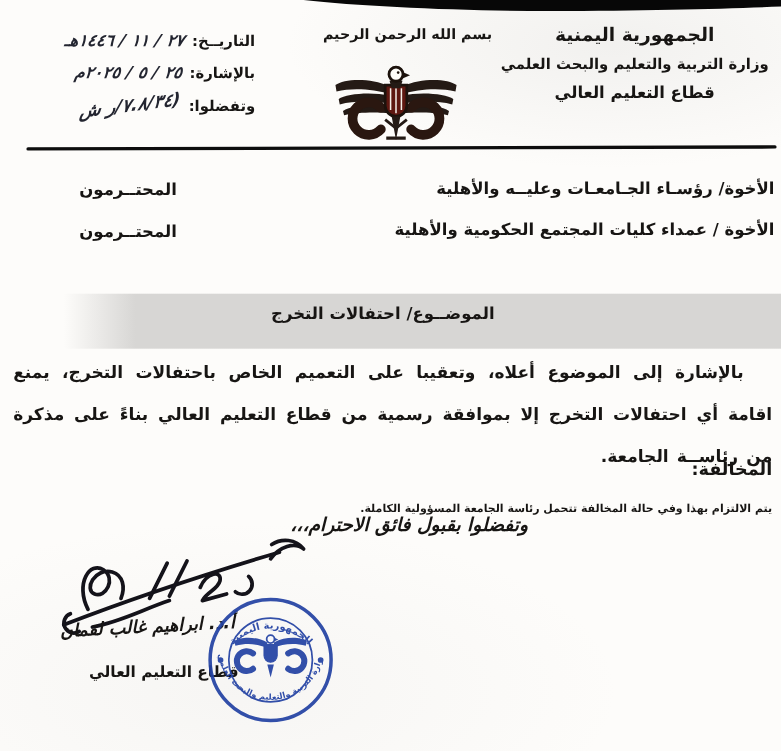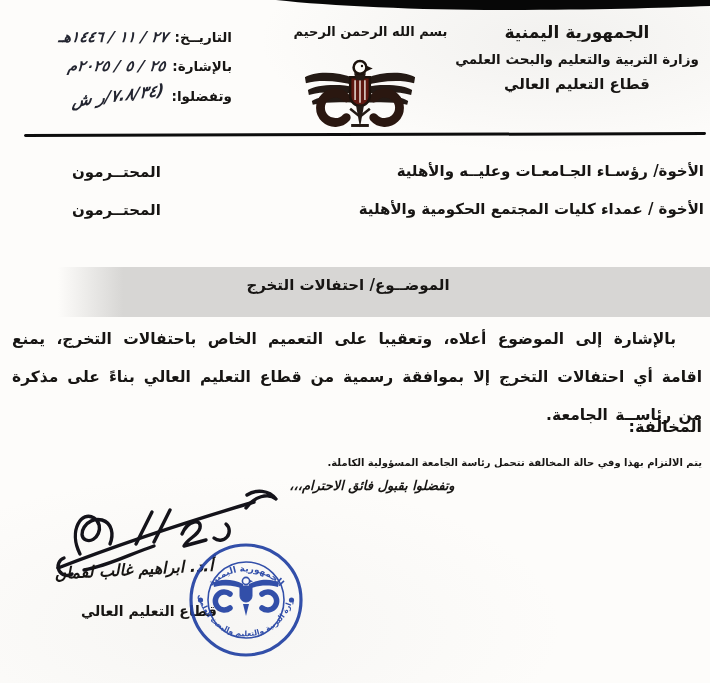--- a/index.html
+++ b/index.html
@@ -49,21 +49,21 @@
   
   .subject-bar{top:267px;left:58px;right:0;height:50px;
     background:linear-gradient(to left, #d7d6d4 0%, #d7d6d4 90%, rgba(215,214,212,0) 100%);}
   .subject-text{position:absolute;top:9px;left:165px;width:250px;text-align:center;font-size:15px;font-weight:700;}
 
   
   .body-par{top:320px;right:8px;left:12px;font-size:15.5px;font-weight:700;line-height:38px;
     text-align:justify;text-align-last:right;text-indent:26px;word-spacing:2px;}
   .therefore{top:417px;right:8px;font-size:16px;font-weight:700;}
   .directive{top:445px;right:8px;font-size:10px;font-weight:700;margin-top:12px;}
-  .closing{top:478px;left:262px;width:220px;text-align:center;font-size:13px;font-weight:700;font-style:italic;}
+  .closing{top:468px;left:262px;width:220px;text-align:center;font-size:17px;font-weight:700;font-style:italic;}
 
   
   .signature-svg{left:50px;top:486px;width:250px;height:96px;}
   .sig-name{top:560px;left:28px;width:212px;text-align:center;font-size:16px;font-weight:700;font-style:italic;transform:rotate(-3deg);letter-spacing:.5px;}
   .sig-title{top:603px;left:52px;width:165px;font-size:14px;font-weight:700;}
 
   .stamp{left:186px;top:542px;width:120px;height:120px;opacity:.93;}
 </style>
 </head>
 <body>

